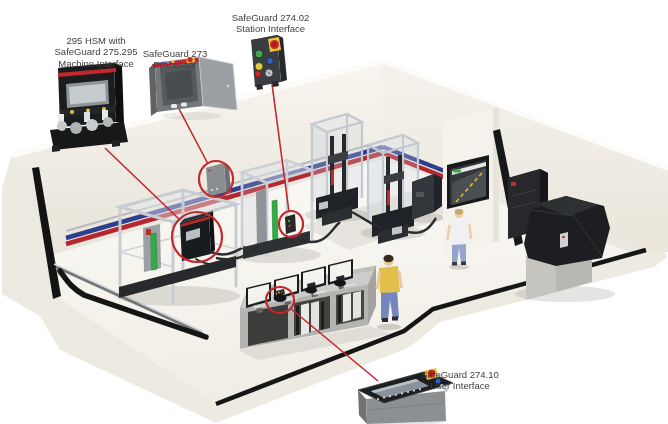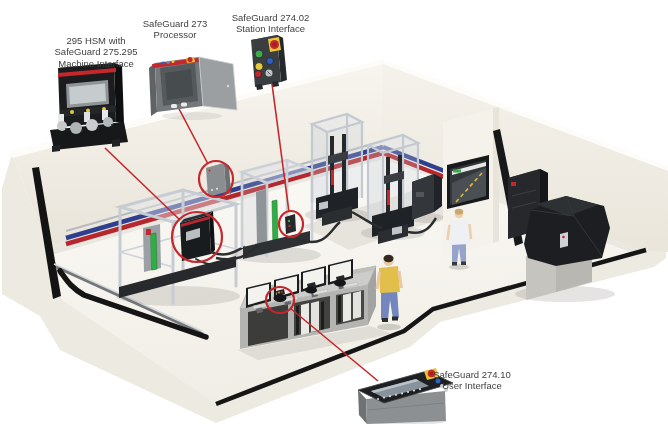--- a/index.html
+++ b/index.html
@@ -409,19 +409,19 @@
     <circle cx="431.5" cy="373.5" r="1.8" fill="#a31f24"></circle>
     <circle cx="438" cy="381" r="2.5" class="btn-blue"></circle>
     <circle cx="442" cy="386" r="2" fill="#caccce"></circle>
         <circle cx="446" cy="390" r="2" fill="#caccce"></circle>
   </g>
 </svg>
 
 <div class="callout-label" style="left:40px;top:13px;width:112px;margin-top:22px;">295 HSM with
 SafeGuard 275.295
 Machine Interface</div>
-<div class="callout-label" style="left:136px;top:18px;width:78px;">SafeGuard 273
+<div class="callout-label" style="left:136px;top:48px;width:78px;">SafeGuard 273
 Processor</div>
 <div class="callout-label" style="left:228px;top:12px;width:85px;">SafeGuard 274.02
 Station Interface</div>
-<div class="callout-label" style="left:420px;top:369px;width:80px;margin-left:12px;">SafeGuard 274.10
+<div class="callout-label" style="left:420px;top:369px;width:80px;">SafeGuard 274.10
 User Interface</div>
 </div>
 
 </body></html>

